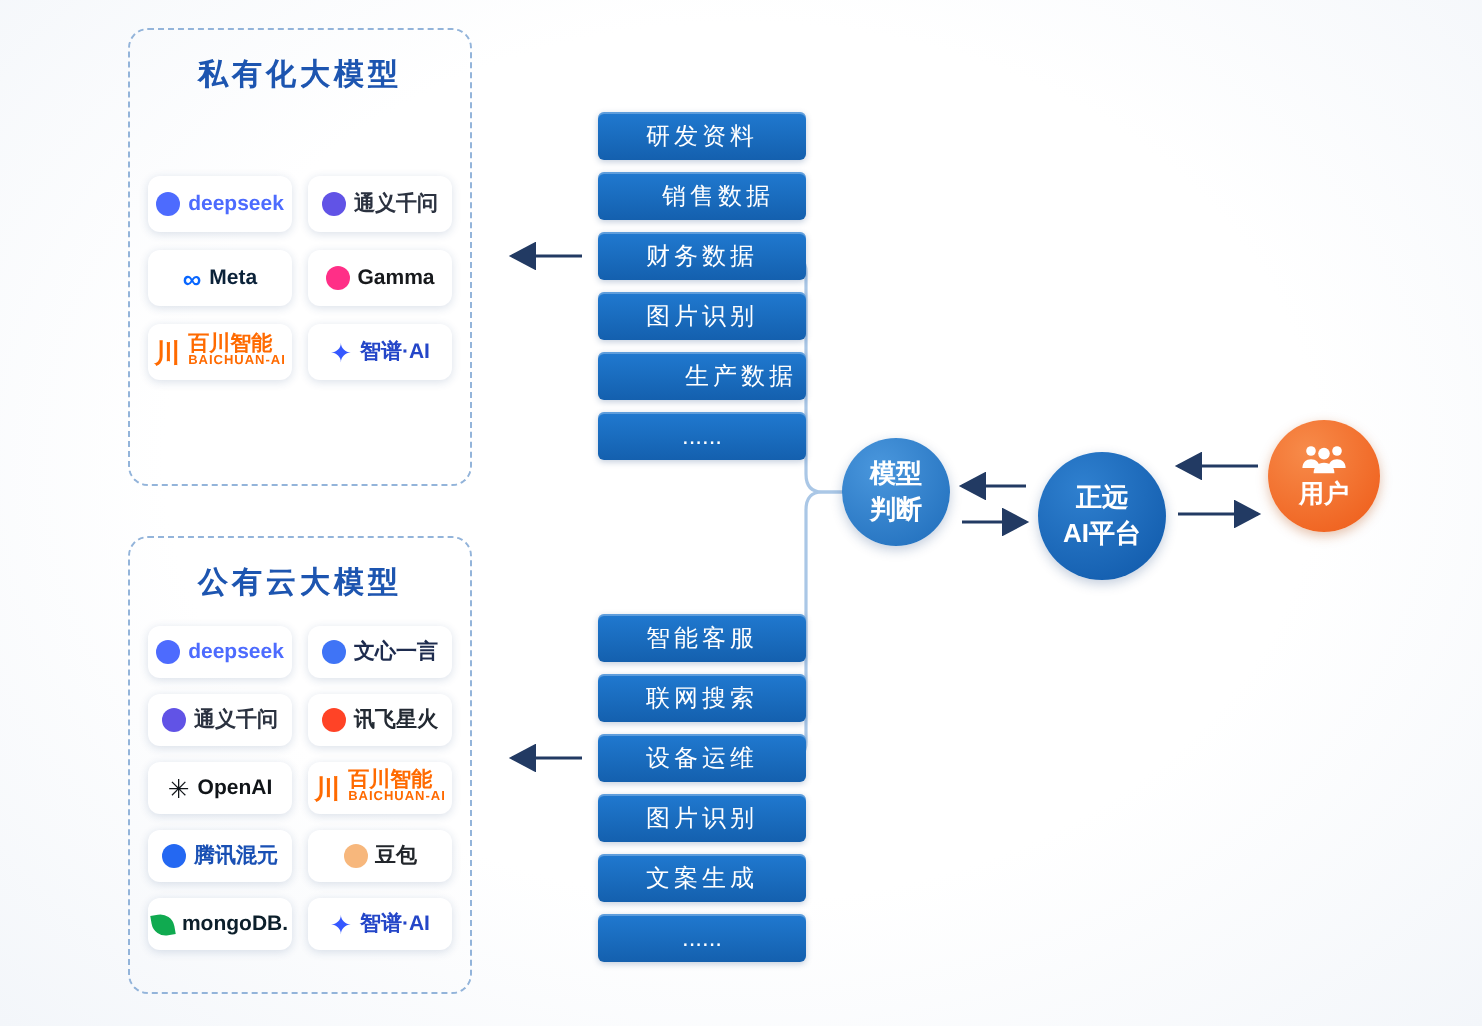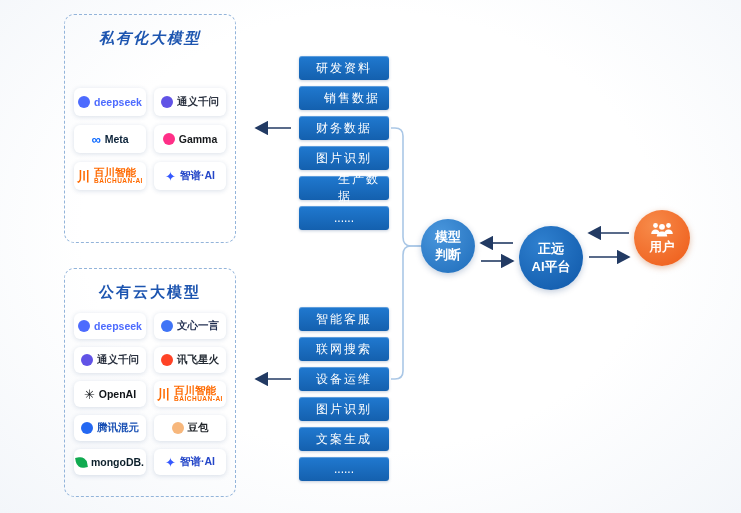--- a/index.html
+++ b/index.html
@@ -28,21 +28,21 @@
   .glyph { font-size:13px; font-weight:bold; line-height:1; }
   .leaf { width:11px; height:11px; border-radius:0 65% 0 65%; transform:rotate(-10deg); }
   .cl { font-weight:bold; white-space:nowrap; }
   .stack { display:flex; flex-direction:column; align-items:flex-start; line-height:1.05; }
   .sub { font-size:6.5px; font-weight:bold; letter-spacing:.5px; }
 
   
   .hdr { position:absolute; left:293px; width:106px; height:24px; background:#16294d;
          color:#fff; font-size:13px; font-weight:bold; display:flex; align-items:center;
          justify-content:center; border-radius:3px; letter-spacing:2px; z-index:3; }
-  .item { position:absolute; left:299px; width:90px; height:24px;
+  .item { position:absolute; left:299px; width:104px; height:24px;
           background:linear-gradient(180deg,#2079d0,#1460ae);
           box-shadow:inset 0 1px 0 rgba(255,255,255,.28), 0 1px 3px rgba(20,60,120,.25);
           border-radius:3px; color:#fff; font-size:12px; display:flex; align-items:center;
           justify-content:center; letter-spacing:2px; z-index:3; }
 
   
   .node { position:absolute; border-radius:50%; color:#fff; display:flex; flex-direction:column;
           align-items:center; justify-content:center; font-weight:bold; text-align:center;
           z-index:4; box-shadow:0 2px 6px rgba(20,60,120,.25); }
   .node-judge { left:421px; top:219px; width:54px; height:54px;
@@ -73,21 +73,21 @@
     <line x1="291" y1="379" x2="256" y2="379" stroke="#223a63" stroke-width="1.6" marker-end="url(#ah)"></line>
 
     <line x1="513" y1="243" x2="481" y2="243" stroke="#223a63" stroke-width="1.6" marker-end="url(#ah)"></line>
     <line x1="481" y1="261" x2="513" y2="261" stroke="#223a63" stroke-width="1.6" marker-end="url(#ah)"></line>
 
     <line x1="629" y1="233" x2="589" y2="233" stroke="#223a63" stroke-width="1.6" marker-end="url(#ah)"></line>
     <line x1="589" y1="257" x2="629" y2="257" stroke="#223a63" stroke-width="1.6" marker-end="url(#ah)"></line>
   </svg>
 
   <div class="dashed-box box-private">
-    <div class="group-title" style="color: rgb(29, 85, 176); font-style: italic;">私有化大模型</div>
+    <div class="group-title" style="color: rgb(29, 85, 176);">私有化大模型</div>
     <div class="chip-grid grid-private">
       <div class="chip">
         <span class="ci dot" style="background: rgb(77, 107, 254);"></span>
         <span class="cl" style="color: rgb(77, 107, 254);">deepseek</span>
       </div>
       <div class="chip">
         <span class="ci dot" style="background: rgb(97, 83, 230);"></span>
         <span class="cl" style="color: rgb(43, 50, 64);">通义千问</span>
       </div>
       <div class="chip">

